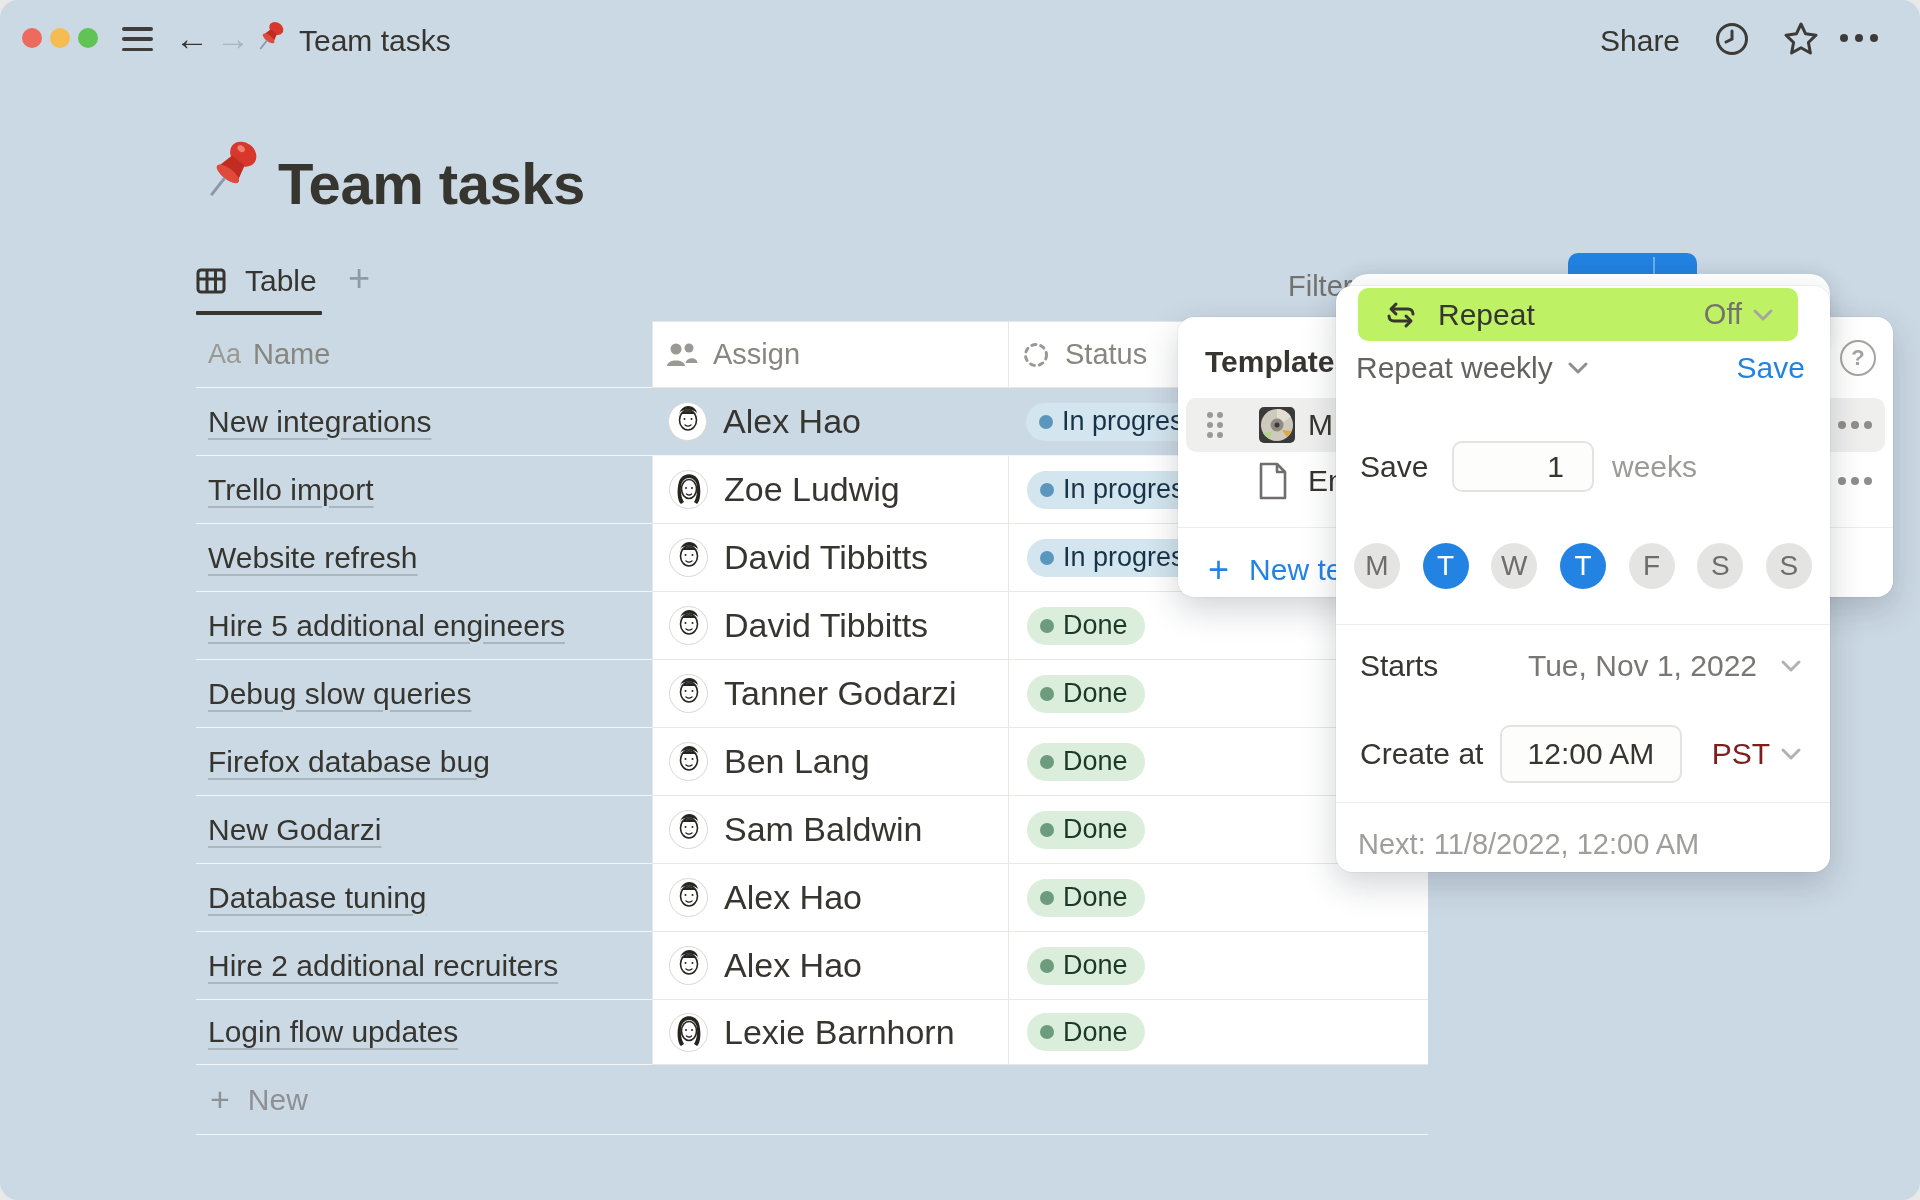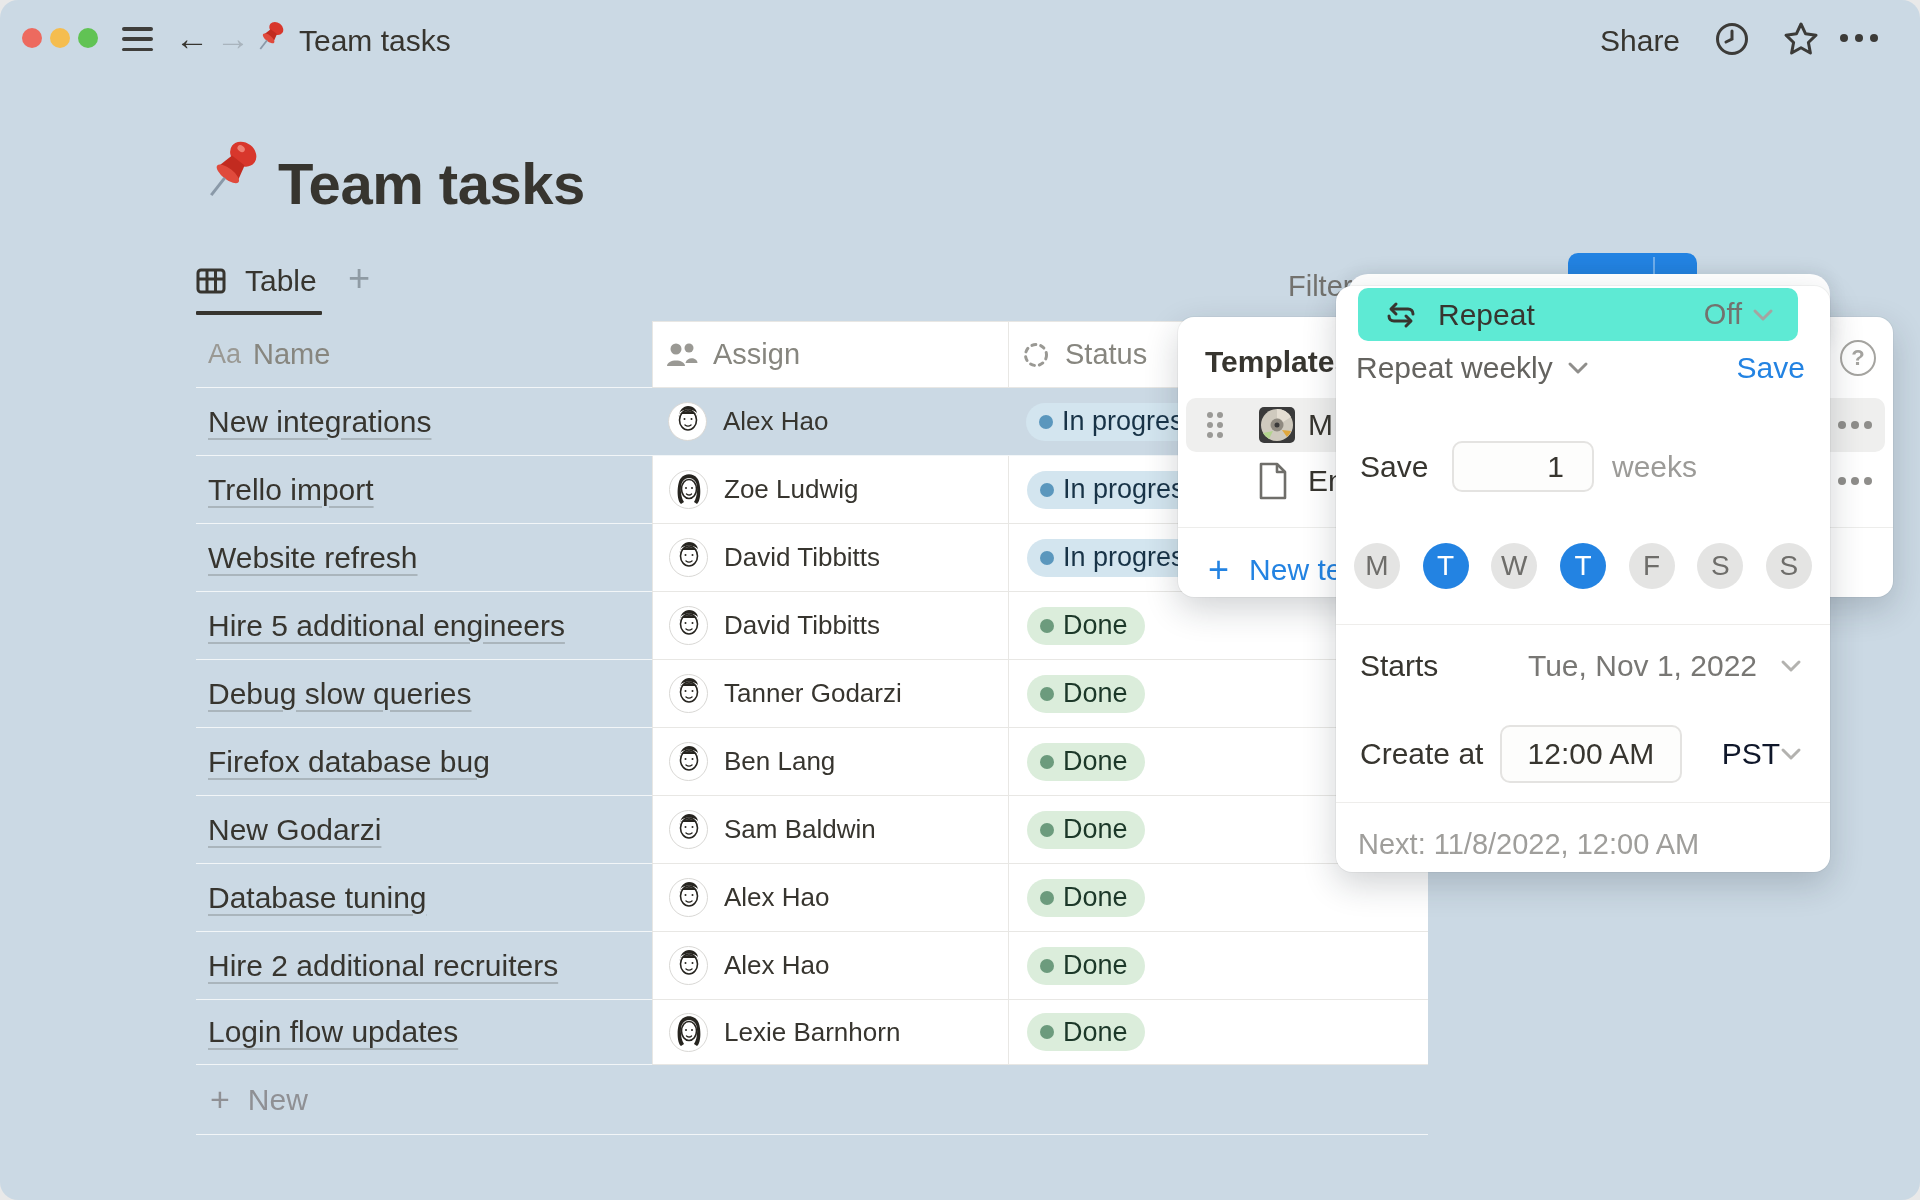--- a/index.html
+++ b/index.html
@@ -44,21 +44,21 @@
   .cell.white { background:#ffffff; border-left:1px solid #e8e7e4; border-bottom:1px solid #e8e7e4; }
   .cell.clear { border-bottom:1px solid rgba(255,255,255,0.75); }
   .hrow .cell { height:67px; color:#87867f; font-size:29px; }
   .hrow .cell.white{ border-top:1px solid #e8e7e4; }
   .drow .cell { height:68px; }
   .drow:last-of-type .cell{ height:65px; }
   .h-ico { margin:0 14px 0 12px; display:flex; align-items:center; }
   .aa { font-size:27px; color:#9a9994; margin:0 12px 0 12px; }
   .name-cell-text { margin-left:12px; font-size:30px; font-weight:500; color:#37352f; text-decoration:underline; text-decoration-color:rgba(55,53,47,0.22); text-decoration-thickness:1.5px; text-underline-offset:6px; white-space:nowrap; }
   .avatar { margin-left:16px; width:39px; height:39px; border-radius:50%; background:#fff; border:1px solid #d9d8d5; flex:0 0 auto; display:flex; align-items:center; justify-content:center; overflow:hidden; }
-  .assignee-name { margin-left:16px; font-size:26px; color:#37352f; white-space:nowrap; }
+  .assignee-name { margin-left:16px; font-size:34px; color:#37352f; white-space:nowrap; }
   .pill { margin-left:18px; display:flex; align-items:center; height:38px; border-radius:19px; padding:0 17px 0 13px; font-size:27px; white-space:nowrap; }
   .pill .dot { width:14px; height:14px; border-radius:50%; margin-right:9px; flex:0 0 auto; }
   .pill.inprogress { background:#d3e5ef; color:#183347; }
   .pill.inprogress .dot{ background:#5b97bd; }
   .pill.done { background:#dbeddb; color:#1c3829; }
   .pill.done .dot{ background:#6c9b7d; }
   .newrow { display:flex; align-items:center; height:70px; border-bottom:1px solid rgba(255,255,255,0.75); color:#8f9094; font-size:30px; }
   .newrow .plus { margin:0 18px 0 14px; font-size:34px; color:#8f9094; font-weight:300; }
 
   
@@ -74,42 +74,42 @@
   .tpl-label { position:absolute; left:122px; font-size:30px; color:#37352f; white-space:nowrap; }
   .row-ellipsis { position:absolute; left:652px; display:flex; gap:5px; }
   .row-ellipsis i{ width:8px; height:8px; border-radius:50%; background:#8f8e8b; }
   .tpl-divider { position:absolute; left:0; top:210px; width:715px; height:1px; background:#ededeb; }
   .tpl-new { position:absolute; left:30px; top:232px; display:flex; align-items:center; color:#2383e2; font-size:30px; }
   .tpl-new .plus{ font-size:36px; margin-right:20px; font-weight:300; }
 
   .menu-sliver { left:1348px; top:274px; width:482px; height:70px; z-index:4; border-radius:20px 20px 0 0; box-shadow:0 -2px 18px rgba(25,35,45,0.10); }
 
   .repeat-card { left:1336px; top:286px; width:494px; height:586px; z-index:5; }
-  .repeat-head { position:absolute; left:22px; top:2px; width:440px; height:53px; background:#5eead4; border-radius:10px; display:flex; align-items:center; }
+  .repeat-head { position:absolute; left:22px; top:2px; width:440px; height:53px; background:#bef264; border-radius:10px; display:flex; align-items:center; }
   .repeat-head .rh-label { margin-left:20px; font-size:30px; font-weight:500; color:#37352f; }
   .rh-ico { margin-left:26px; display:flex; }
   .rh-right { position:absolute; right:24px; display:flex; align-items:center; gap:10px; font-size:29px; color:#73726e; }
   .weekly-row { position:absolute; left:20px; top:66px; right:25px; height:32px; display:flex; align-items:center; }
   .weekly-label { font-size:30px; color:#64635f; }
   .save-btn { position:absolute; right:0; font-size:30px; font-weight:500; color:#2383e2; }
   .every-row { position:absolute; left:24px; top:155px; height:51px; display:flex; align-items:center; }
   .every-label { font-size:30px; color:#37352f; }
   .every-input { position:absolute; left:92px; width:142px; height:51px; border:2px solid #e4e3e1; background:#fdfdfc; border-radius:10px; display:flex; align-items:center; justify-content:flex-end; padding-right:28px; font-size:30px; color:#37352f; }
   .every-unit { position:absolute; left:252px; font-size:30px; color:#9c9b98; }
   .days-row { position:absolute; left:18px; top:257px; width:458px; display:flex; justify-content:space-between; }
   .day { width:46px; height:46px; border-radius:50%; background:#e4e4e3; color:#6e6d6a; font-size:28px; font-weight:500; display:flex; align-items:center; justify-content:center; }
   .day.sel { background:#2383e2; color:#fff; }
   .hdiv { position:absolute; left:0; width:494px; height:1px; background:#eeedeb; }
   .starts-row, .create-row { position:absolute; left:24px; right:28px; display:flex; align-items:center; }
   .starts-row { top:364px; height:32px; }
   .frm-label { font-size:30px; color:#37352f; }
   .starts-val { position:absolute; right:0; display:flex; align-items:center; gap:23px; font-size:30px; color:#787774; }
   .create-row { top:439px; height:58px; }
   .time-box { position:absolute; left:140px; width:182px; height:58px; border:2px solid #e4e3e1; background:#fdfdfc; border-radius:10px; display:flex; align-items:center; justify-content:center; font-size:30px; color:#37352f; }
-  .tz { position:absolute; right:0; display:flex; align-items:center; font-size:30px; color:#0f172a; }
+  .tz { position:absolute; right:0; display:flex; align-items:center; gap:10px; font-size:30px; color:#7f1d1d; }
   .next-row { position:absolute; left:22px; top:542px; font-size:29px; color:#9f9e9b; }
   .chev { display:inline-flex; }
 </style>
 </head>
 <body>
 
 <div class="window">
 
   <div class="topbar">
     <span class="traffic t-red"></span>

